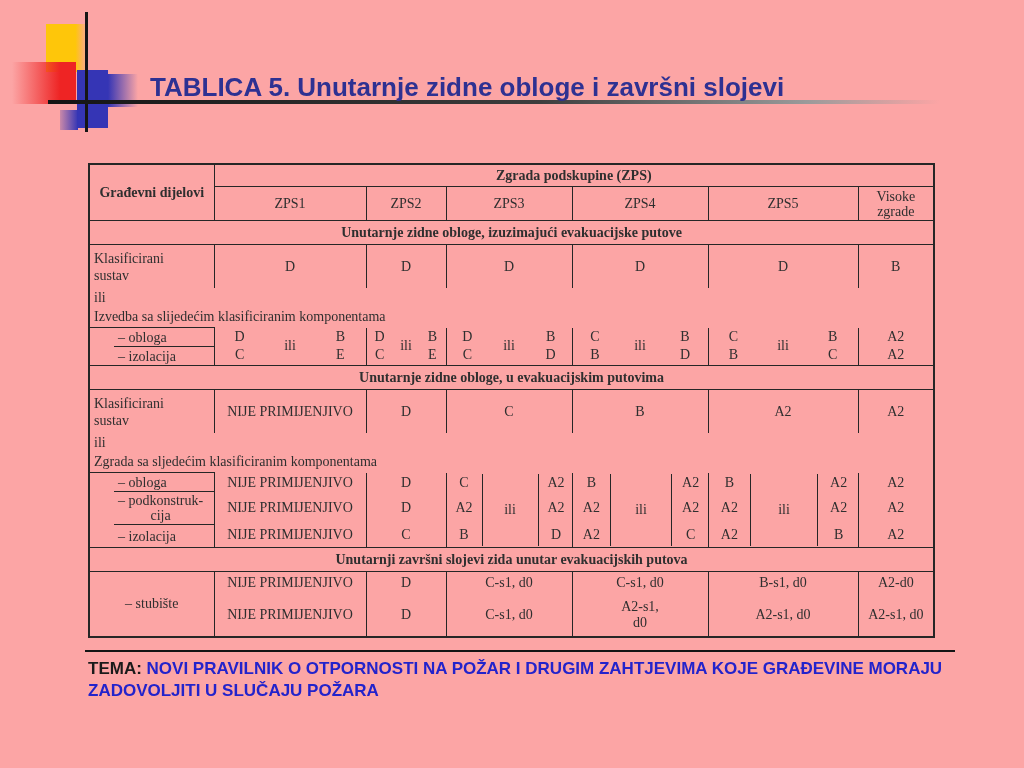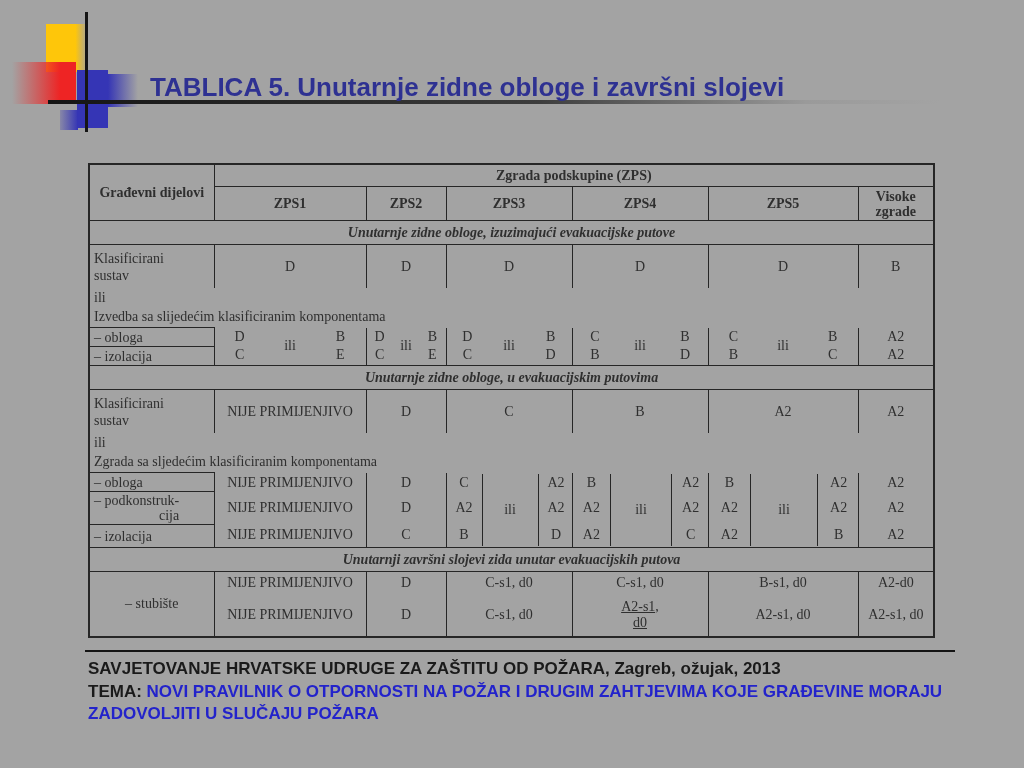--- a/index.html
+++ b/index.html
@@ -1,16 +1,16 @@
 <!DOCTYPE html>
 <html><head>
 <meta charset="utf-8">
 <style>
   html,body{margin:0;padding:0;background:#ffffff;}
-  #slide{position:relative;width:1024px;height:768px;background:#a3a3a3;overflow:hidden;
+  #slide{position:relative;width:1024px;height:768px;background:#fca5a5;overflow:hidden;
          font-family:"Liberation Sans",sans-serif;}
 
   
   .logo-el{position:absolute;}
   #logo-yellow{left:46px;top:24px;width:42px;height:48px;
     background:linear-gradient(to right,#fec60a 0%,#fec60a 70%,rgba(254,198,10,0) 100%);}
   #logo-red{left:12px;top:62px;width:64px;height:42px;
     background:linear-gradient(to left,#ee2424 0%,#ee2424 25%,rgba(238,36,36,0) 100%);}
   #logo-blue-main{left:77px;top:70px;width:31px;height:58px;background:#3535b5;}
   #logo-blue-right{left:108px;top:74px;width:30px;height:33px;
@@ -28,39 +28,39 @@
   
   #table-wrap{position:absolute;left:88px;top:163px;}
   table.t{border-collapse:collapse;table-layout:fixed;width:845px;
     font-family:"Liberation Serif",serif;font-size:14px;color:#2f2f2f;
     border:2px solid #262626;}
   table.t td{padding:0;vertical-align:middle;text-align:center;overflow:hidden;}
   .pre{white-space:pre-line;}
 
   tr.hdr td{border:1.5px solid #262626;}
   td.ghead{height:21px;font-weight:bold;}
-  td.colh{height:33px;font-weight:bold;line-height:15px;}
+  td.colh{height:33px;font-weight:normal;line-height:15px;}
   td.corner{font-weight:bold;text-align:center;margin-top:27px;}
 
   td.sech{height:23px;border-top:1.5px solid #262626;border-bottom:1.5px solid #262626;
-    font-weight:bold;text-align:left;padding:0 4px;font-style:italic;}
+    font-weight:bold;text-align:left;padding:0 4px;}
 
   tr.klas td{height:43px;}
   tr.klas td.kl{border-right:1.5px solid #262626;text-align:left;padding:0 4px;line-height:17px;margin-left:36px;}
   tr.klas td.kv{border-left:1.5px solid #262626;}
 
   tr.plain td{border:none;text-align:left;padding:0 4px;}
   tr.plain td.pl1{height:19px;}
   tr.plain td.pl2{height:20px;}
 
   td.lblcell{border:1.5px solid #262626;text-align:left;vertical-align:top;}
   td.vcell{border-left:1.5px solid #262626;vertical-align:top;}
 
   .lstack{display:flex;flex-direction:column;}
-  .lbl{display:flex;align-items:center;text-align:right;padding:0 4px;line-height:15px;}
+  .lbl{display:flex;align-items:center;text-align:center;padding:0 4px;line-height:15px;margin-left:24px;}
   .lbl.dv{border-bottom:1.5px solid #262626;}
 
   .mg{display:flex;width:100%;}
   .stk{flex:1 1 33%;display:flex;flex-direction:column;justify-content:center;}
   .ictr{align-items:center;}
   .cr{display:flex;align-items:center;justify-content:center;}
   .h18{height:18px;} .ha{height:18px;} .hb{height:32px;} .hc{height:22px;}
   .hs1{height:21px;} .hs2{height:43px;}
   .mh36{height:36px;} .mh72{height:72px;} .mh64{height:64px;}
   .mg2 .stk{flex:0 0 28%;}
@@ -360,21 +360,21 @@
                 <div class="stk">
           <div class="cr hs1">C-s1, d0</div>
           <div class="cr hs2">C-s1, d0</div>
         </div>
               </div>
       </td>
       <td class="vcell">
         <div class="mg mh64">
                 <div class="stk">
           <div class="cr hs1">C-s1, d0</div>
-          <div class="cr hs2 pre" style="text-align:center;text-decoration:underline;">A2-s1,
+          <div class="cr hs2 pre" style="text-align:center;">A2-s1,
 d0</div>
         </div>
               </div>
       </td>
       <td class="vcell">
         <div class="mg mh64">
                 <div class="stk">
           <div class="cr hs1">B-s1, d0</div>
           <div class="cr hs2">A2-s1, d0</div>
         </div>
@@ -388,18 +388,17 @@
         </div>
               </div>
       </td>
     </tr>
   </tbody>
       </table>
   </div>
 
   <div id="footer-rule"></div>
   <div id="footer">
-    <div class="frow">SAVJETOVANJE HRVATSKE UDRUGE ZA ZAŠTITU OD POŽARA, Zagreb, ožujak, 2013</div>
     <div class="frow"><span>TEMA:</span> <span class="blue pre">NOVI PRAVILNIK O OTPORNOSTI NA POŽAR I DRUGIM ZAHTJEVIMA KOJE GRAĐEVINE MORAJU
 ZADOVOLJITI U SLUČAJU POŽARA</span></div>
   </div>
 
 </div>
 
 </body></html>

